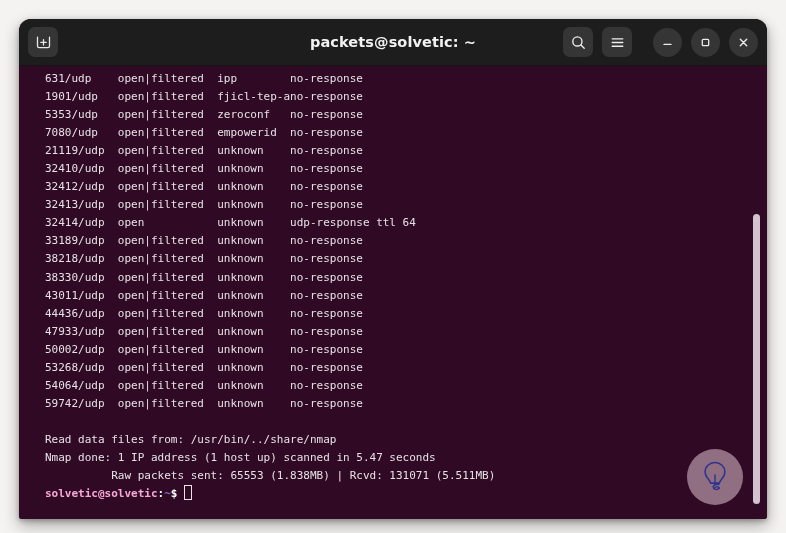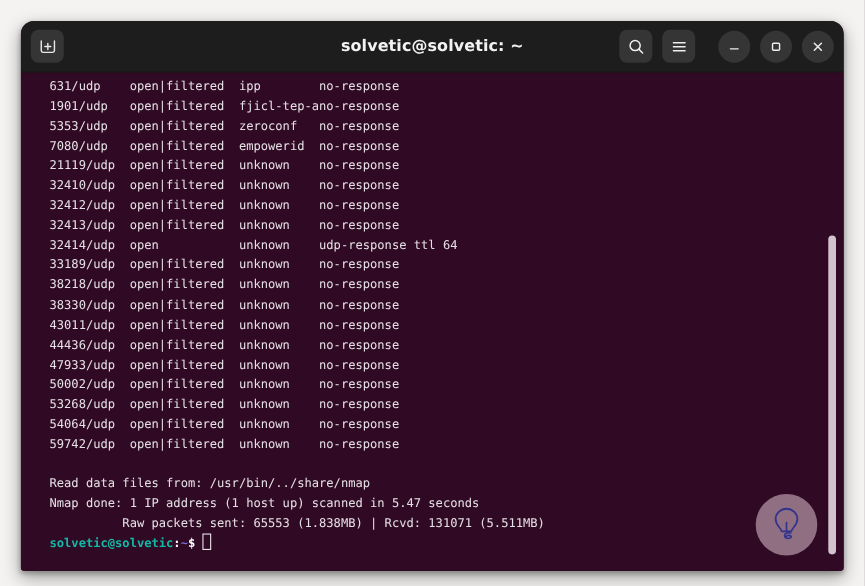--- a/index.html
+++ b/index.html
@@ -116,21 +116,21 @@
     font-family: "DejaVu Sans Mono", monospace;
     font-size: 11px;
     line-height: 18.05px;
     color: #e6e1e6;
     white-space: pre;
     letter-spacing: 0px;
   }
   .tline { height: 18.05px; }
   .blank { height: 18.05px; }
 
-  .c-green  { color: #14b8a6; font-weight: bold; }
+  .c-green  { color: #f9a8d4; font-weight: bold; }
   .c-blue   { color: #7b6ad6; font-weight: bold; }
   .c-white  { color: #e6e1e6; }
   .c-bold   { color: #ffffff; font-weight: bold; }
 
   #cursor {
     display: inline-block;
     width: 8.4px;
     height: 15px;
     border: 1.4px solid #e9e4e9;
     box-sizing: border-box;
@@ -185,21 +185,21 @@
         <button class="tb-btn" title="new-tab">
           <span>
             <svg width="17" height="17" viewBox="0 0 17 17" fill="none" aria-hidden="true">
               <path d="M2.5 3.2 V12 a1.6 1.6 0 0 0 1.6 1.6 h8.8 A1.6 1.6 0 0 0 14.5 12 V3.2" stroke="#e8e8e8" stroke-width="1.3" stroke-linecap="round" fill="none"></path>
               <path d="M8.5 5.6 v5.4 M5.8 8.3 h5.4" stroke="#e8e8e8" stroke-width="1.3" stroke-linecap="round"></path>
             </svg>
           </span>
         </button>
       </div>
 
-      <div id="titlebar-title">solvetic@solvetic: ~</div>
+      <div id="titlebar-title">packets@solvetic: ~</div>
 
       <div id="titlebar-right">
 
         <button class="tb-btn" title="Search">
           <span>
             <svg width="17" height="17" viewBox="0 0 17 17" fill="none" aria-hidden="true">
               <circle cx="7.4" cy="7.4" r="4.6" stroke="#eeeeee" stroke-width="1.35" fill="none"></circle>
               <path d="M10.9 10.9 L14.2 14.2" stroke="#eeeeee" stroke-width="1.35" stroke-linecap="round"></path>
             </svg>
           </span>

